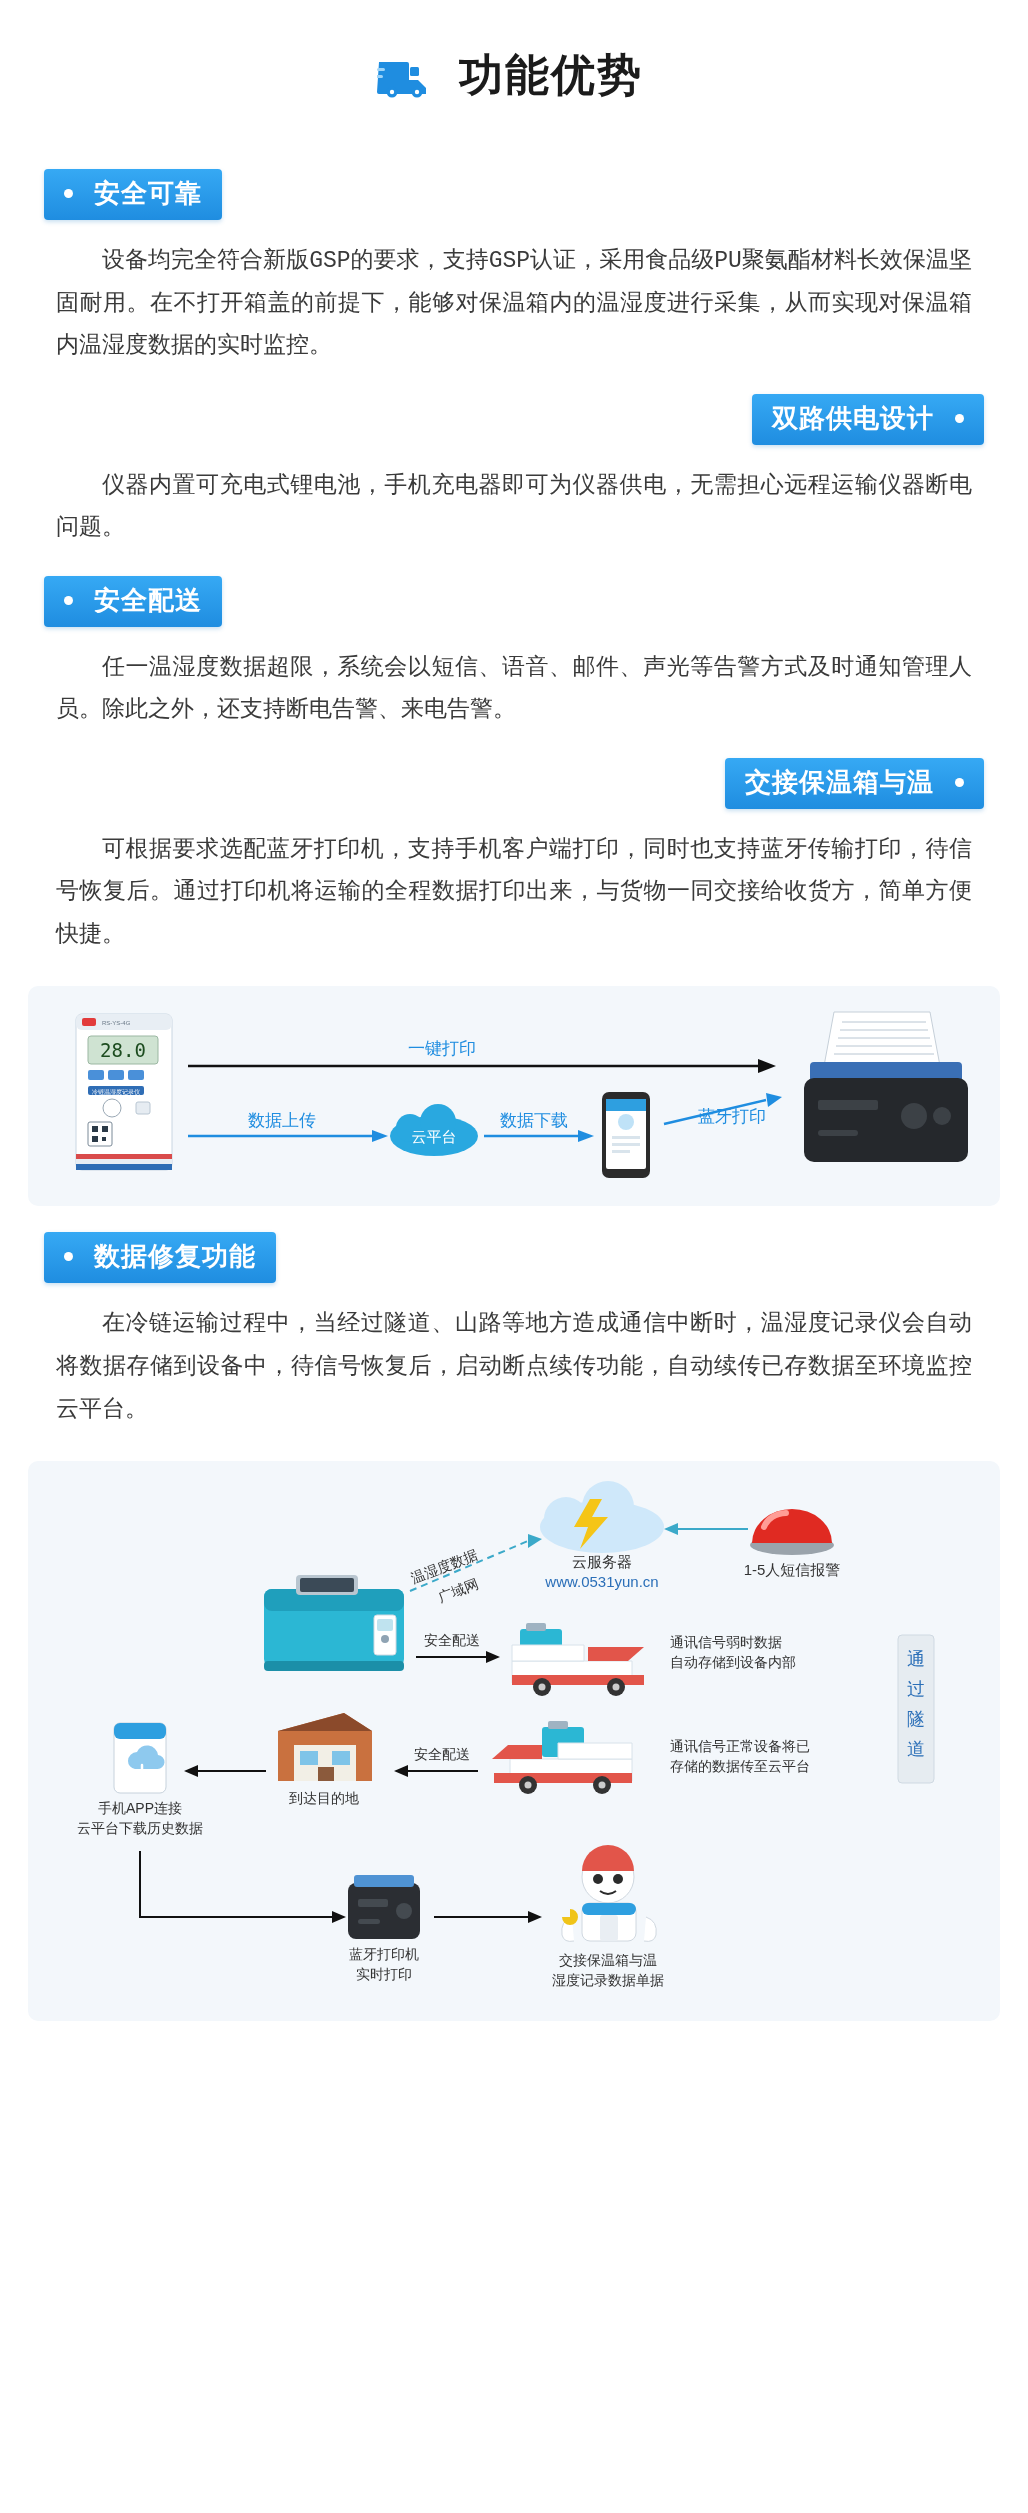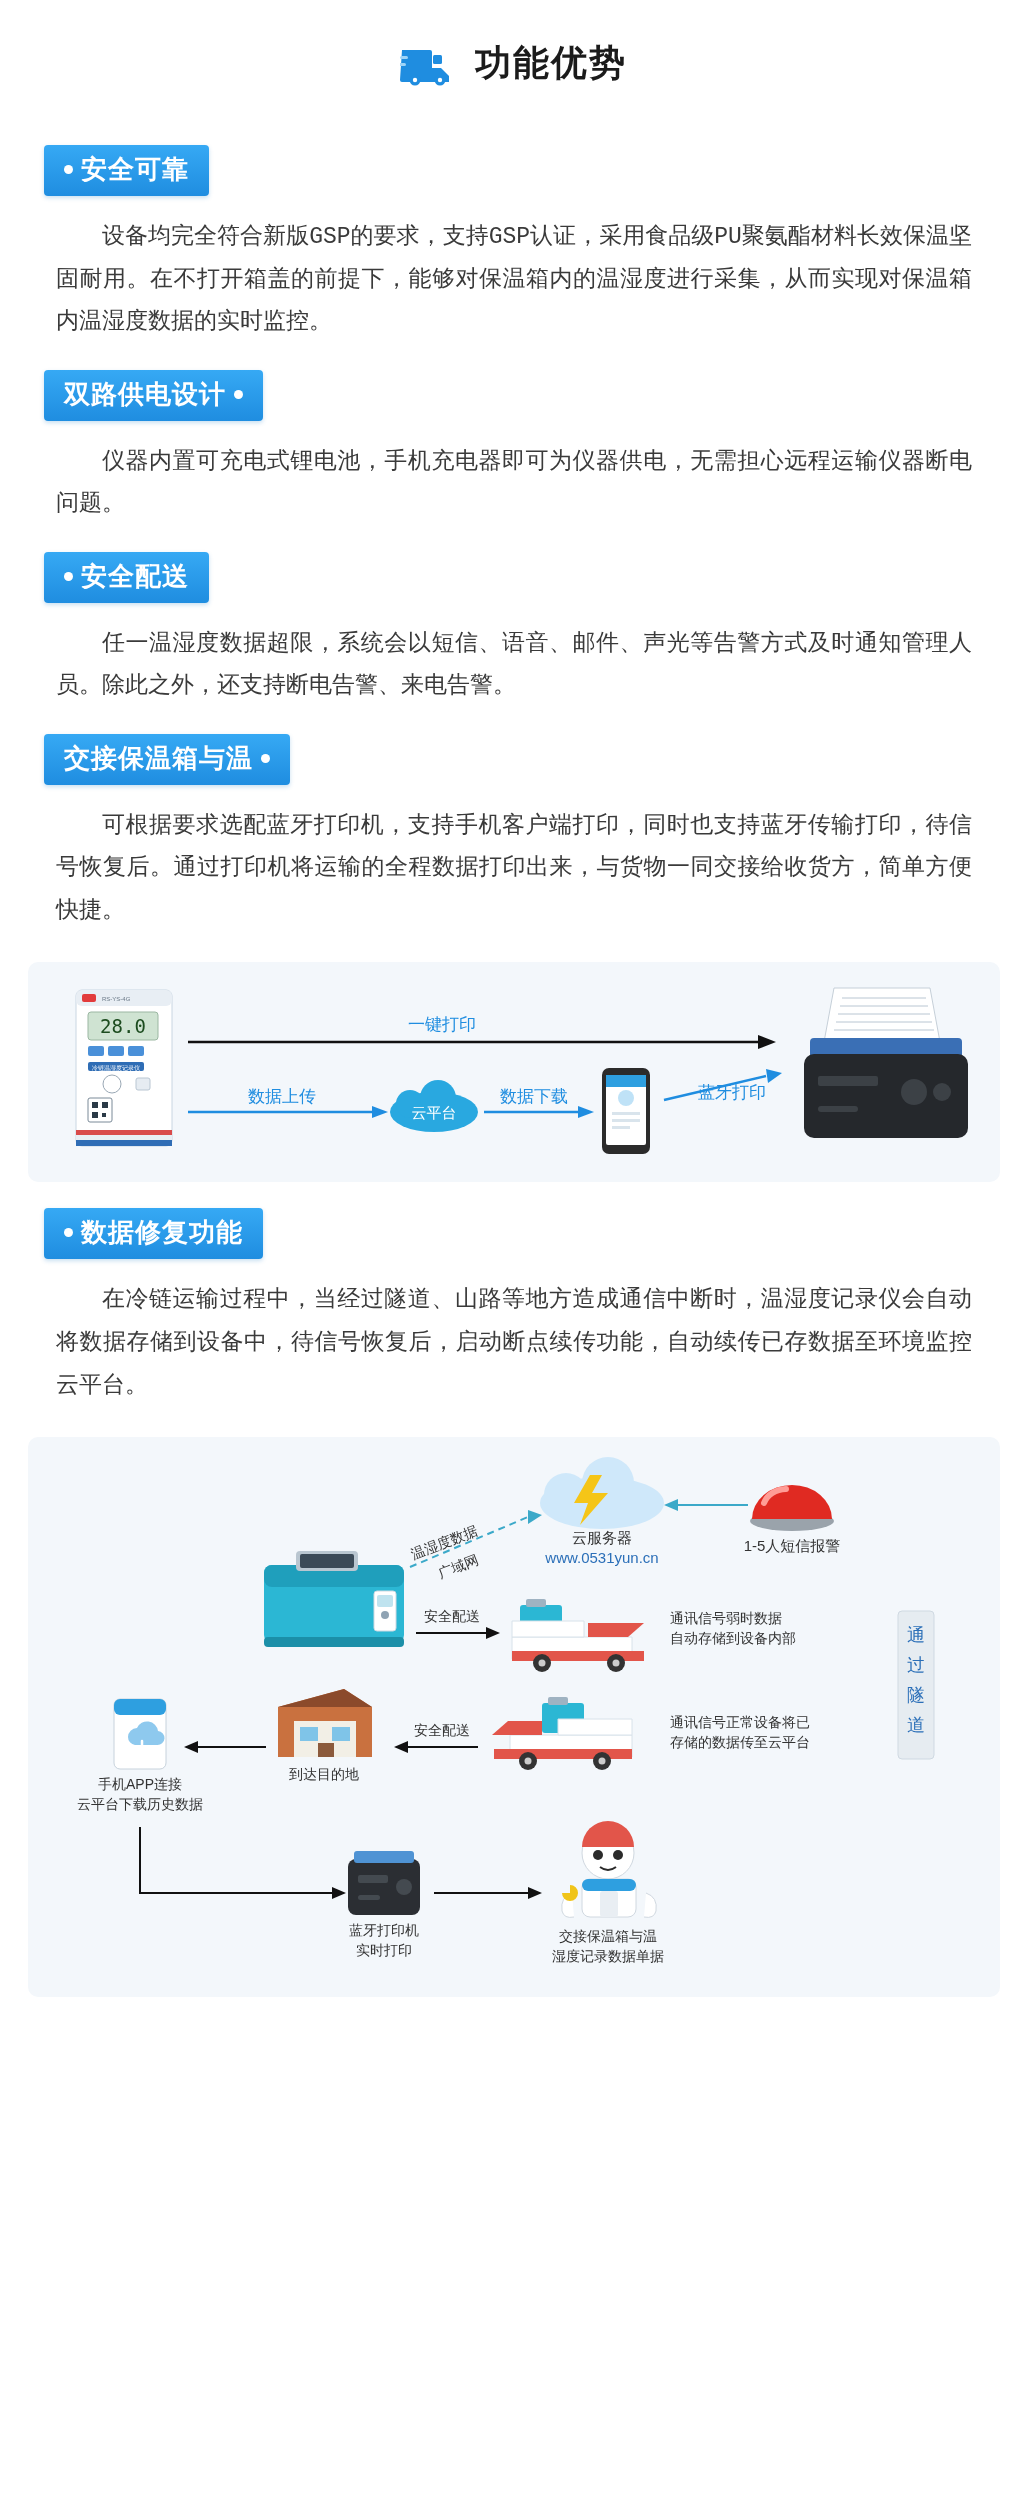--- a/index.html
+++ b/index.html
@@ -13,28 +13,28 @@
   }
   .page { width:1028px; min-height:2513px; position:relative; padding:0 0 40px 0; }
 
   
   .header {
     display:flex; align-items:center; justify-content:center;
     gap:18px; padding:38px 0 30px 0;
   }
   .header .truck { width:56px; height:44px; position:relative; }
   .header h1 {
-    font-size:36px; font-weight:bold; color:#1b1b1b; margin:1px; letter-spacing:2px;
+    font-size:44px; font-weight:bold; color:#1b1b1b; margin:8px; letter-spacing:2px;
   }
 
   
   .pill-row { padding:0 44px; margin-top:26px; }
-  .pill-row.right { }
+  .pill-row.right { text-align:right; }
   .pill {
-    display:inline-flex; align-items:center; gap:8px;
+    display:inline-flex; align-items:center; gap:21px;
     background:linear-gradient(180deg,#36a9f4 0%, #1f8de0 100%);
     color:#fff; font-size:26px; font-weight:bold;
     padding:7px 20px 9px 20px;
     border-radius:4px;
     box-shadow:0 2px 4px rgba(40,130,200,.25);
     letter-spacing:1px;
   }
   .pill .dot {
     width:9px; height:9px; border-radius:50%; background:#ffffff; display:inline-block;
     flex:0 0 auto;

